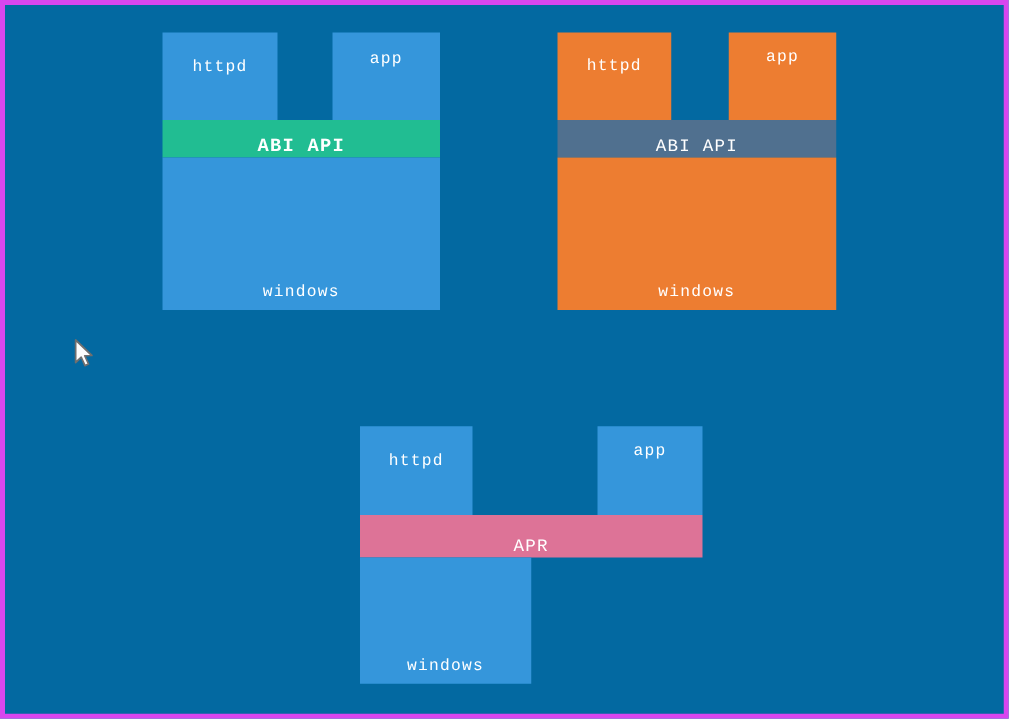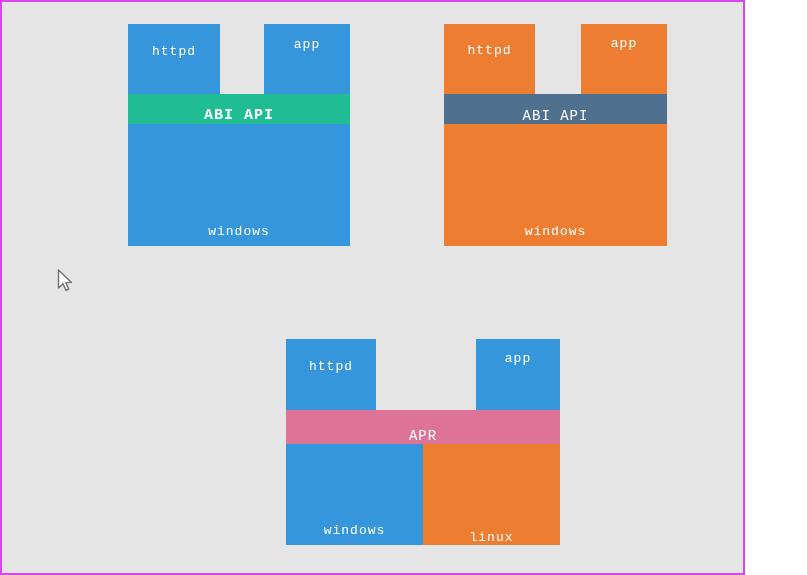--- a/index.html
+++ b/index.html
@@ -3,25 +3,25 @@
 <meta charset="utf-8">
 <style>
   html, body {
     margin: 0;
     padding: 0;
     background: #ffffff;
     font-family: "Liberation Mono", "DejaVu Sans Mono", monospace;
   }
   .screen {
     position: relative;
-    width: 745px;
+    width: 807px;
     height: 575px;
     box-sizing: border-box;
-    background: #e5e5e5;
-    border: 2px solid #d946ef;
+    background: #0369a1;
+    border: 4px solid #d946ef;
     overflow: hidden;
   }
   .diagram { position: absolute; }
   .block {
     position: absolute;
     color: #ffffff;
     display: flex;
     justify-content: center;
     align-items: flex-start;
     font-size: 13px;
@@ -109,22 +109,19 @@
     </div>
     <div class="block blue app">
       <span>app</span>
     </div>
     <div class="block pink centered bar">
       <span>APR</span>
     </div>
     <div class="block blue centered base-left">
       <span>windows</span>
     </div>
-    <div class="block orange centered base-right">
-      <span>linux</span>
-    </div>
   </div>
 
   <svg class="cursor" viewBox="0 0 16 26">
     <path d="M1.5 1 L1.5 19 L6 14.8 L9 21.5 L11.8 20.2 L8.8 13.6 L14.5 13.4 Z" fill="#fdfdfd" stroke="#6f6f6f" stroke-width="1.4" stroke-linejoin="round"></path>
   </svg>
 
 </div>
 
 </body></html>

